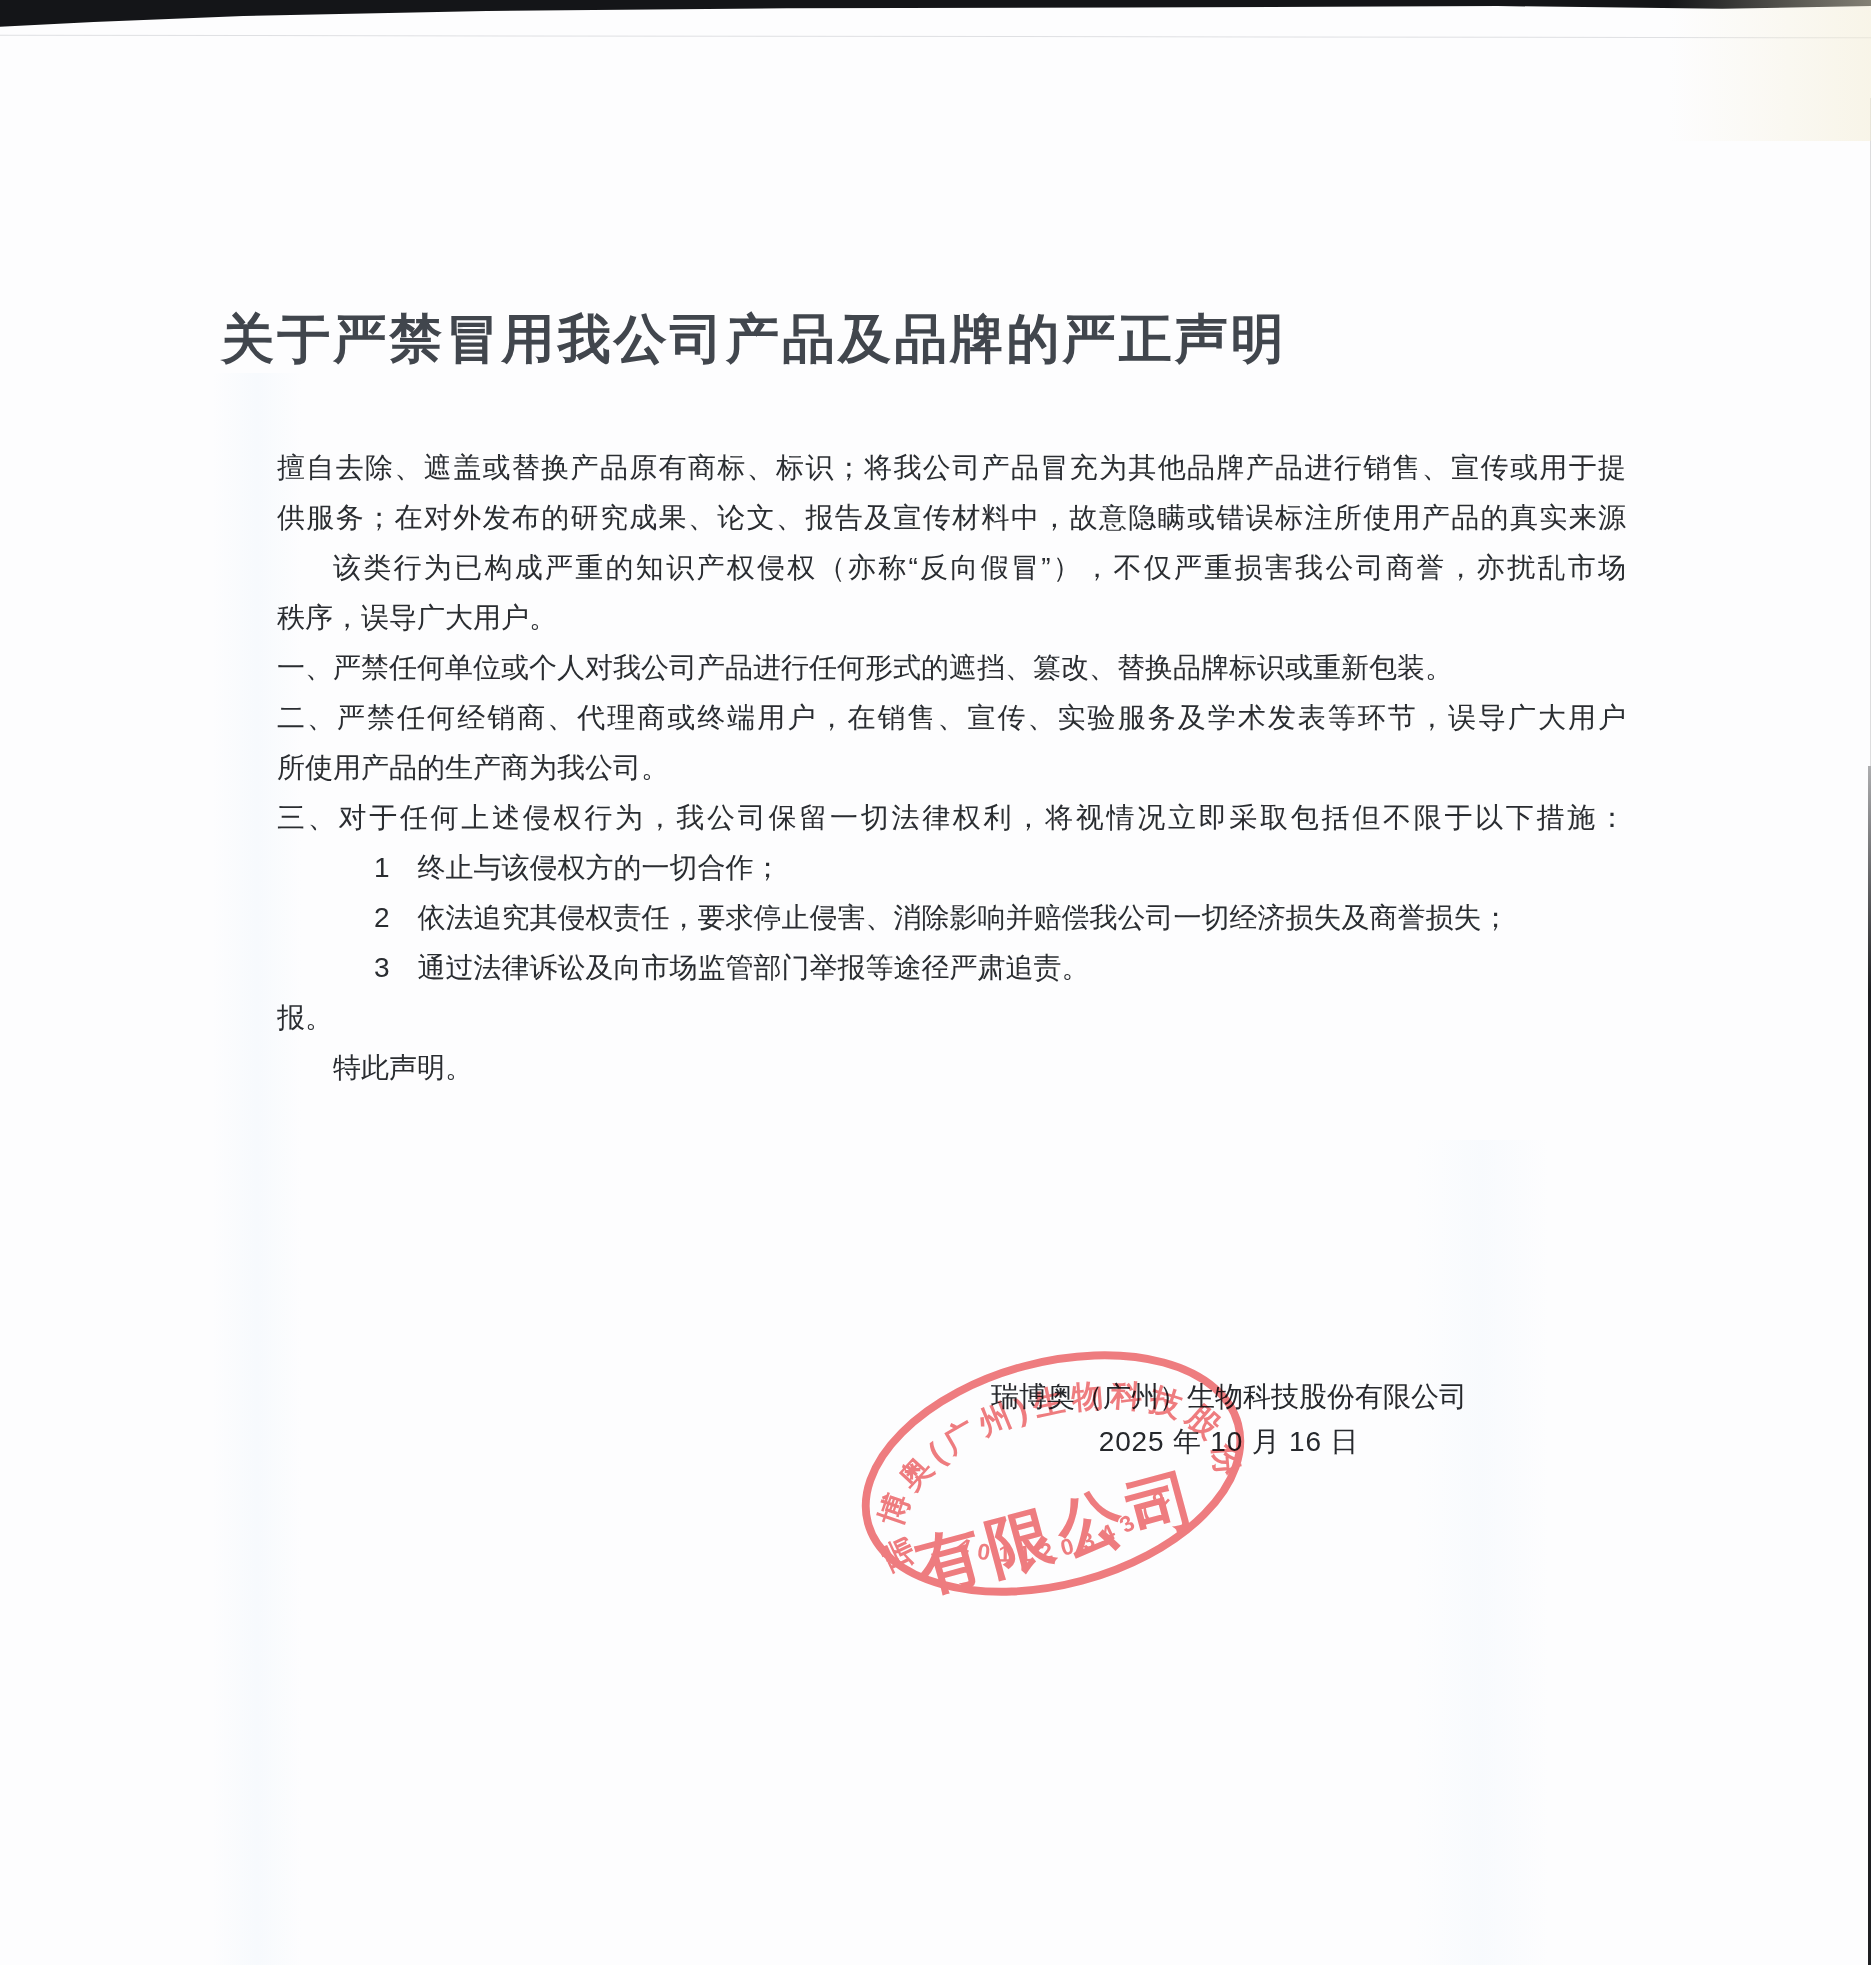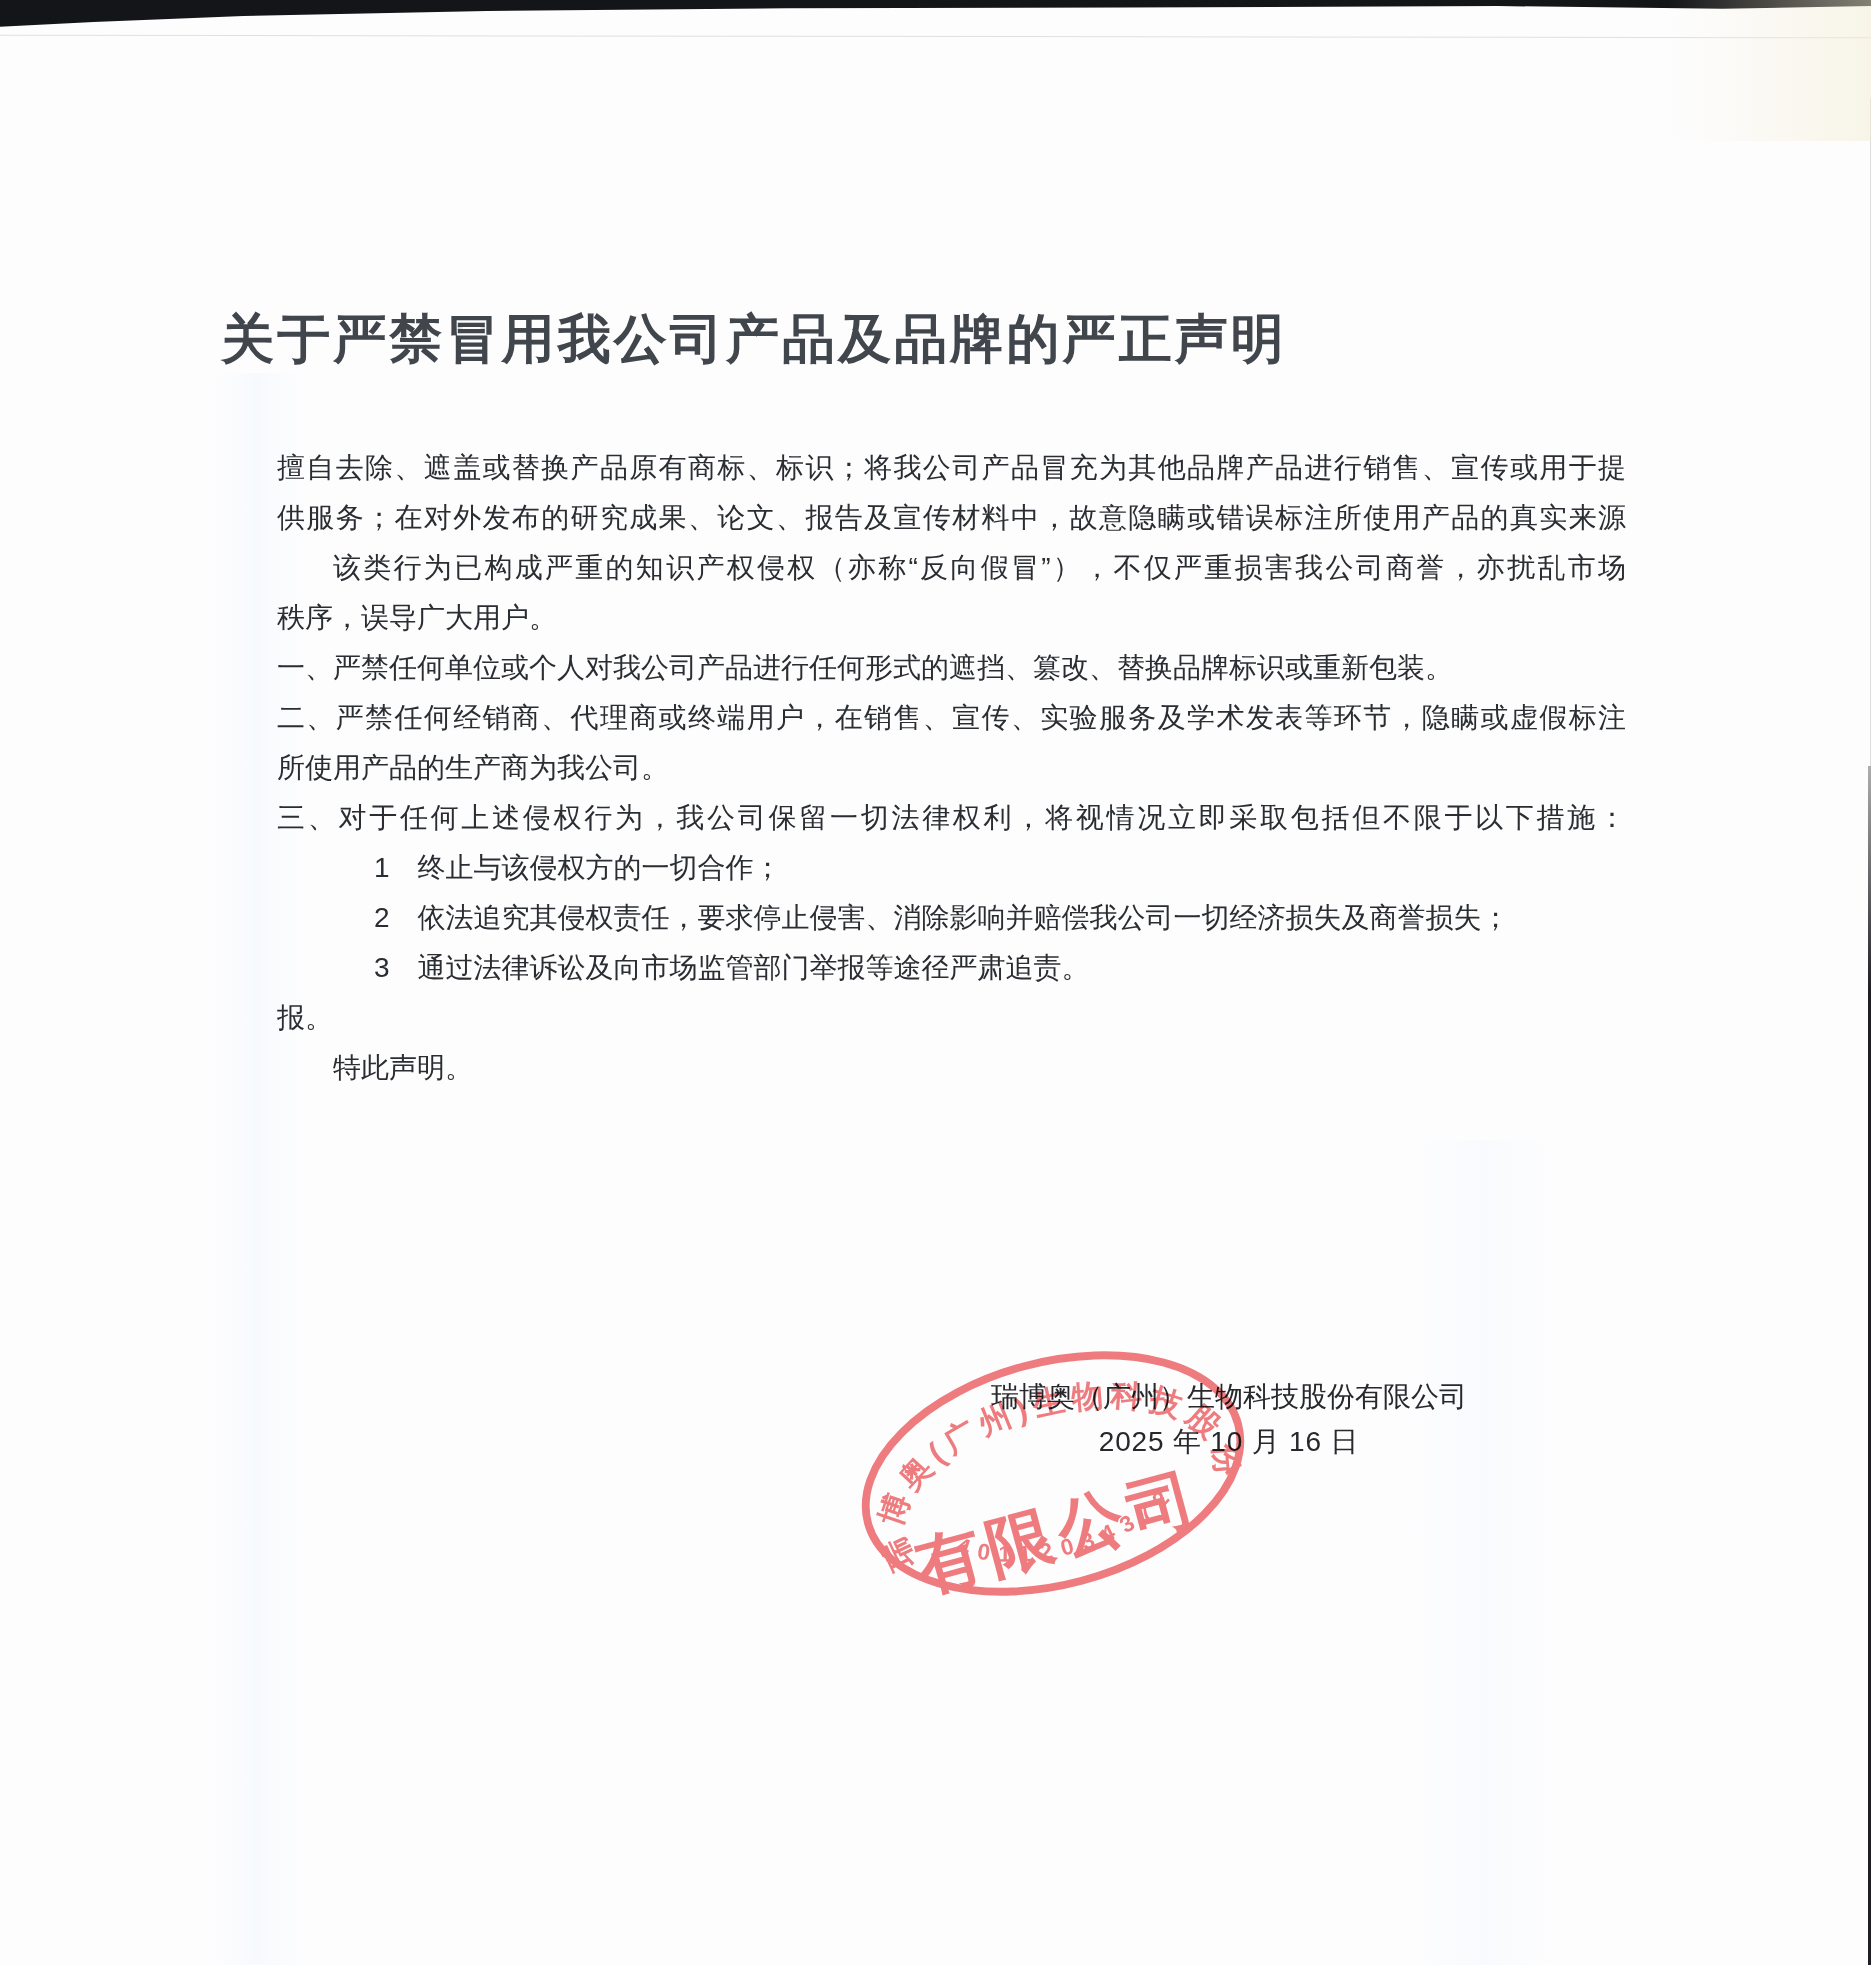--- a/index.html
+++ b/index.html
@@ -92,21 +92,21 @@
   <div class="tint-topright"></div>
 
   <div class="title">关于严禁冒用我公司产品及品牌的严正声明</div>
 
   <div class="body-lines">
     <div class="line jl">擅自去除、遮盖或替换产品原有商标、标识；将我公司产品冒充为其他品牌产品进行销售、宣传或用于提</div>
     <div class="line jl">供服务；在对外发布的研究成果、论文、报告及宣传材料中，故意隐瞒或错误标注所使用产品的真实来源</div>
     <div class="line ind jl">该类行为已构成严重的知识产权侵权（亦称“反向假冒”），不仅严重损害我公司商誉，亦扰乱市场</div>
     <div class="line">秩序，误导广大用户。</div>
     <div class="line">一、严禁任何单位或个人对我公司产品进行任何形式的遮挡、篡改、替换品牌标识或重新包装。</div>
-    <div class="line jl">二、严禁任何经销商、代理商或终端用户，在销售、宣传、实验服务及学术发表等环节，隐瞒或虚假标注</div>
+    <div class="line jl">二、严禁任何经销商、代理商或终端用户，在销售、宣传、实验服务及学术发表等环节，误导广大用户</div>
     <div class="line">所使用产品的生产商为我公司。</div>
     <div class="line jl">三、对于任何上述侵权行为，我公司保留一切法律权利，将视情况立即采取包括但不限于以下措施：</div>
     <div class="line sub">1　终止与该侵权方的一切合作；</div>
     <div class="line sub">2　依法追究其侵权责任，要求停止侵害、消除影响并赔偿我公司一切经济损失及商誉损失；</div>
     <div class="line sub">3　通过法律诉讼及向市场监管部门举报等途径严肃追责。</div>
     <div class="line">报。</div>
     <div class="line ind">特此声明。</div>
   </div>
 
   <div class="signature">

